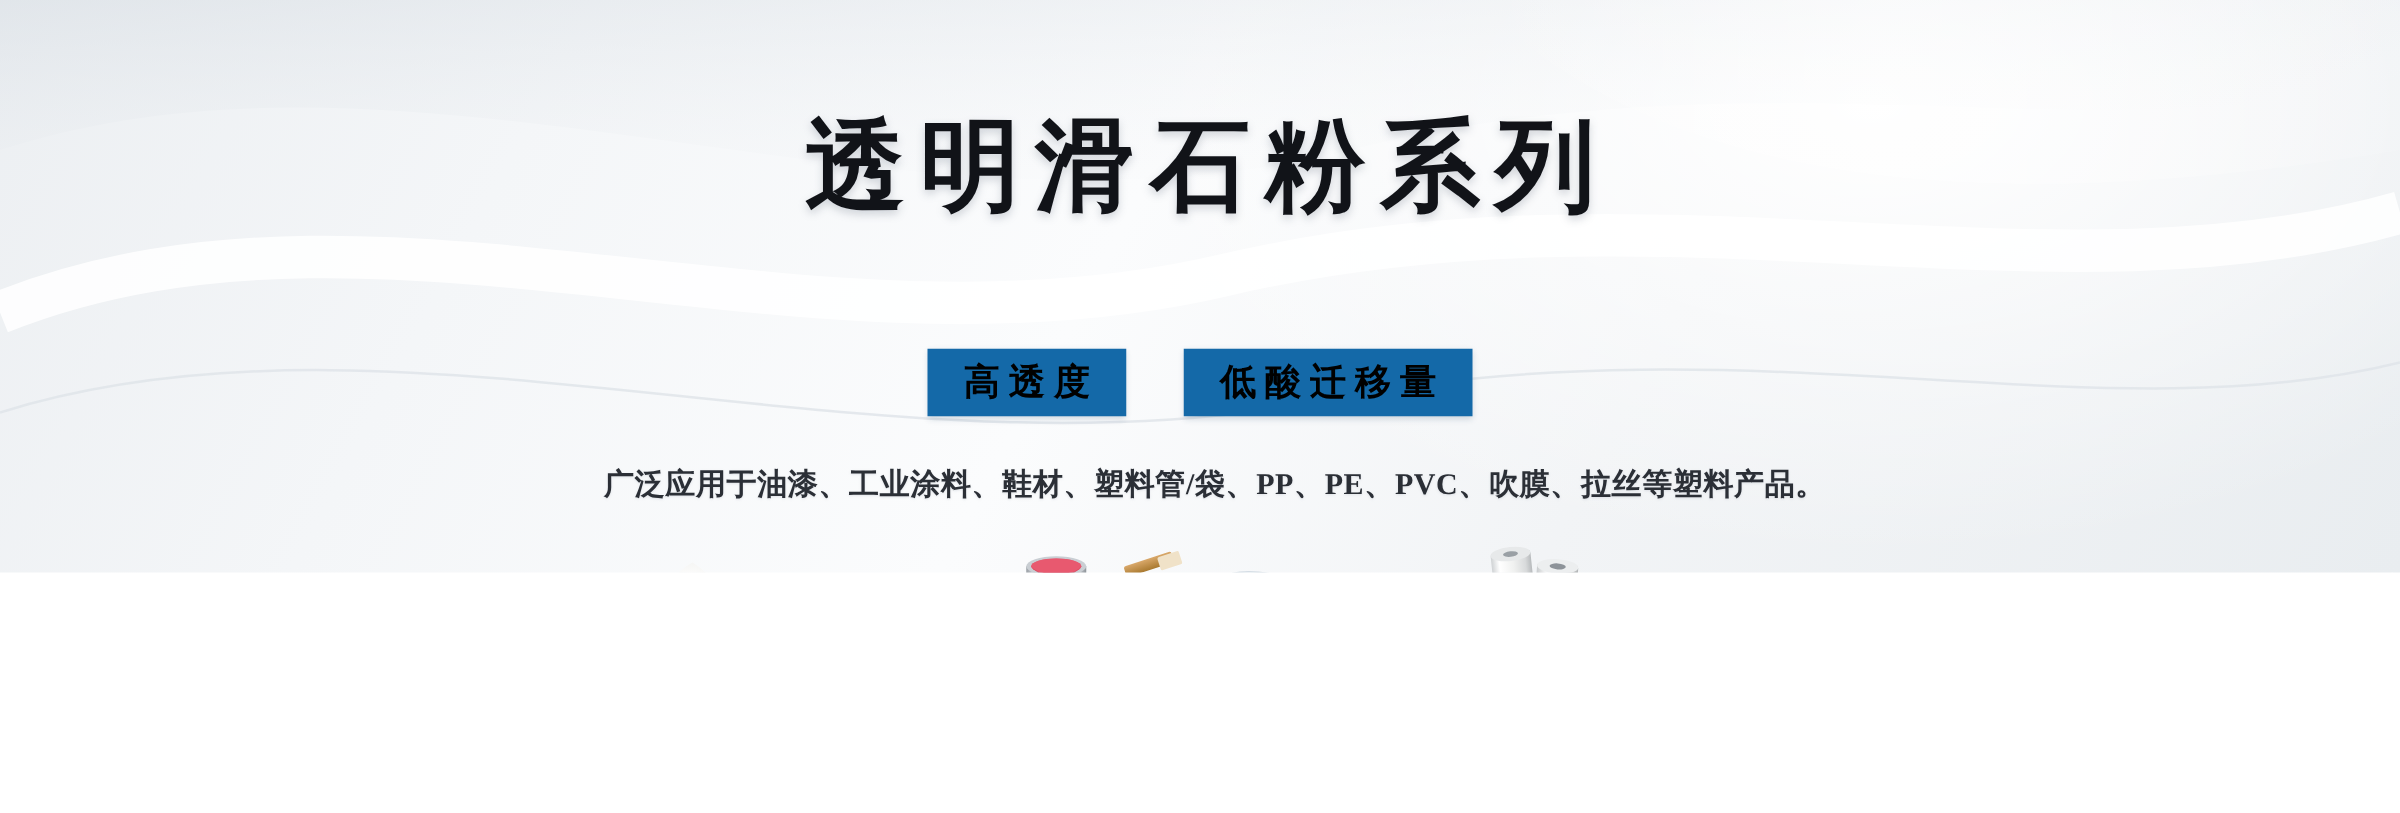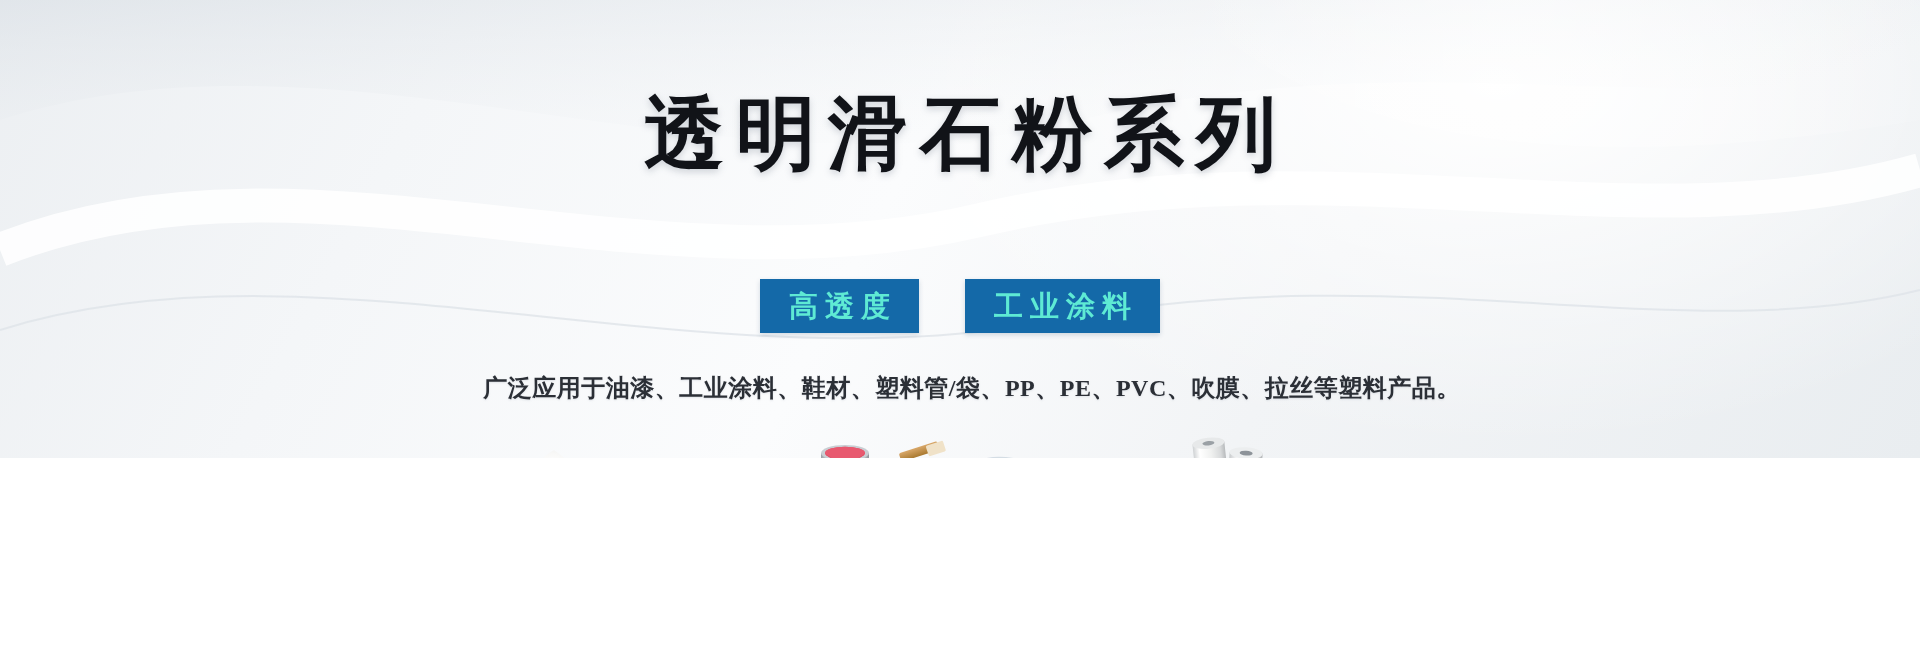--- a/index.html
+++ b/index.html
@@ -24,21 +24,21 @@
     text-shadow:0 3px 7px rgba(120,130,145,.32);
     white-space:nowrap;
   }
 
   
   #badges{
     position:absolute;top:279px;left:0;right:0;
     display:flex;justify-content:center;align-items:flex-start;gap:46px;
   }
   .badge{
-    background:#1469a8;color:#5eead4;height:54px;line-height:54px;
+    background:#1469a8;color:#000000;height:54px;line-height:54px;
     padding:0 22px;font-size:29px;font-weight:bold;letter-spacing:7px;
     text-indent:7px;white-space:nowrap;box-sizing:border-box;
     box-shadow:0 2px 5px rgba(20,60,100,.18);
   }
 
   
   #subtitle{
     position:absolute;top:370px;left:0;right:0;text-align:center;
     font-size:24px;line-height:36px;color:#2b2f36;font-weight:bold;
     letter-spacing:.5px;white-space:nowrap;
@@ -89,21 +89,21 @@
     <path d="M0,520 C360,430 760,600 1130,520 C1470,447 1690,540 1920,480" fill="none" stroke="#ffffff" stroke-width="46" opacity="0.8"></path>
     <path d="M0,600 C380,520 780,660 1160,590 C1500,528 1700,606 1920,560" fill="none" stroke="#dde2e7" stroke-width="2" opacity="0.7"></path>
     <path d="M1180,0 C1320,140 1560,180 1920,120 L1920,0 Z" fill="url(#gw1)" opacity="0.5"></path>
     <path d="M0,650 C300,560 520,640 760,600 C520,660 260,650 0,650 Z" fill="#e6eaee" opacity="0.5"></path>
   </svg>
 
   <div id="headline">透明滑石粉系列</div>
 
   <div id="badges">
     <div class="badge">高透度</div>
-    <div class="badge">工业涂料</div>
+    <div class="badge">低酸迁移量</div>
   </div>
 
   <div id="subtitle">广泛应用于油漆、工业涂料、鞋材、塑料管/袋、PP、PE、PVC、吹膜、拉丝等塑料产品。</div>
 
   <div id="products">
 
     <div class="product">
       <svg id="bowl" viewBox="0 0 190 112">
         <defs>
           <radialGradient id="powderG" cx="45%" cy="28%" r="72%">

